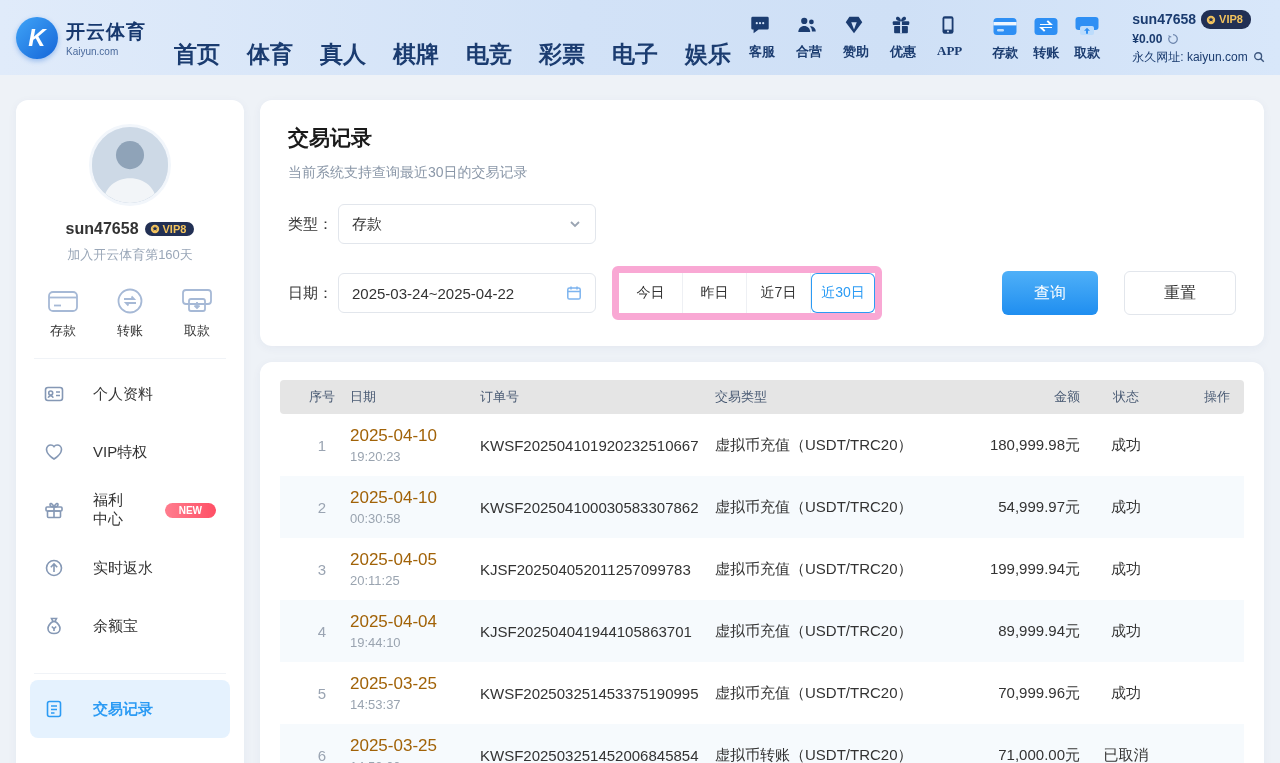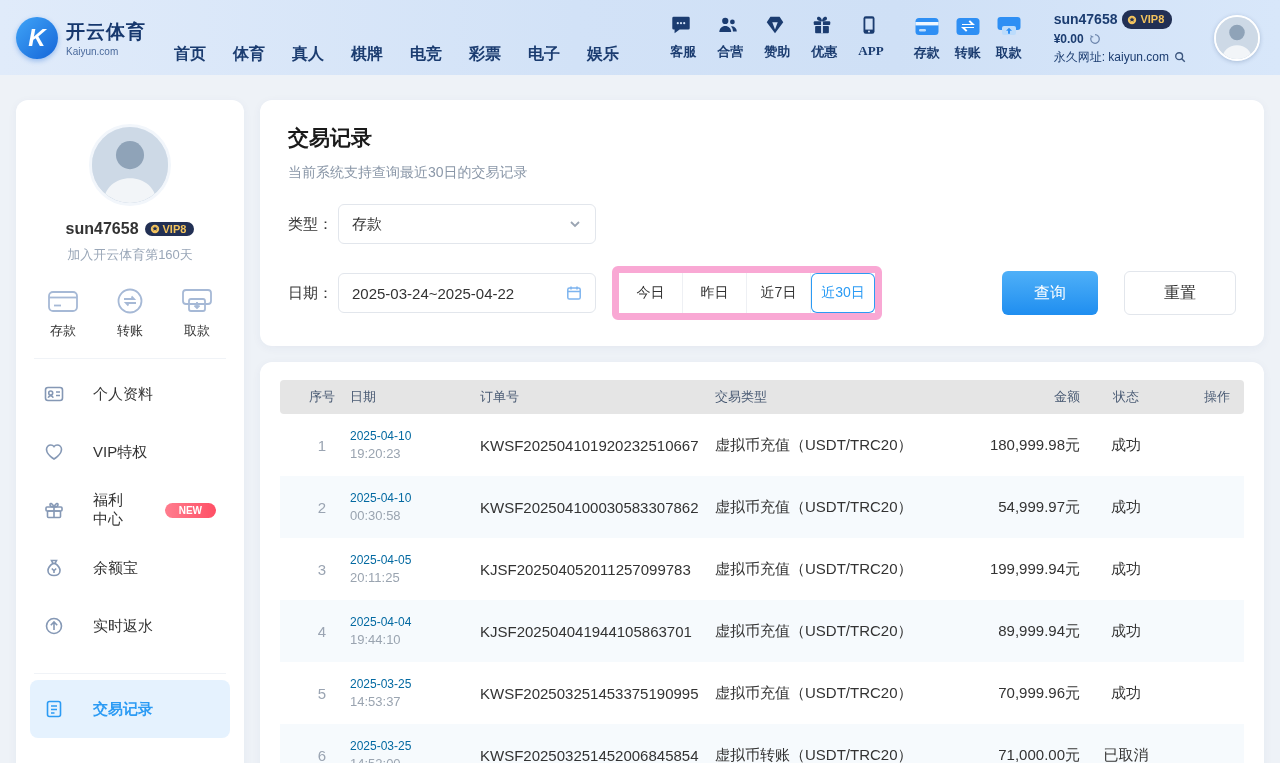--- a/index.html
+++ b/index.html
@@ -19,21 +19,21 @@
   .logo-circle{
     width:42px; height:42px; border-radius:50%;
     background:linear-gradient(135deg,#3fa4f7,#1565d8);
     color:#fff; font-weight:800; font-size:24px; font-style:italic;
     display:flex; align-items:center; justify-content:center;
     box-shadow:0 2px 5px rgba(21,101,216,.35);
   }
   .logo-text .brand{ font-size:19px; font-weight:800; color:#17386e; letter-spacing:1px;}
   .logo-text .brand-domain{ font-size:10px; color:#4a6a9c; margin-top:1px;}
   .main-menu{ display:flex; gap:27px; margin-left:10px;}
-  .main-menu a{ font-size:16px; font-weight:600; color:#1b3c70; text-decoration:none; cursor:pointer;margin-top:34px;}
+  .main-menu a{ font-size:23px; font-weight:600; color:#1b3c70; text-decoration:none; cursor:pointer;margin-top:34px;}
   .service-group{ display:flex; gap:21px; margin-left:auto;}
   .service-item{ display:flex; flex-direction:column; align-items:flex-start; cursor:pointer; color:#1b3c70;font-family:Liberation Serif, serif;}
   .service-item svg{ width:22px; height:22px; }
   .service-item .s-label{ font-size:13px; margin-top:3px; font-weight:600;}
   .wallet-group{ display:flex; gap:15px; margin-left:12px;}
   .wallet-item{ display:flex; flex-direction:column; align-items:center; cursor:pointer; color:#1b3c70;}
   .wallet-item svg{ width:26px; height:24px;}
   .wallet-item .s-label{ font-size:13px; margin-top:2px; font-weight:700;}
   .user-block{ margin-left:14px; font-size:12px; color:#1b3c70; line-height:1.5;}
   .ub-line{ display:flex; align-items:center; gap:5px;}
@@ -129,21 +129,21 @@
     display:grid; align-items:center;
     grid-template-columns:56px 130px 235px 1fr 150px 92px 58px;
     padding:0 14px;
   }
   .t-head{ height:34px; background:#e5e5e5; border-radius:4px; font-size:13px; color:#4a5b74;}
   .t-row{ height:62px; font-size:15px; color:#333;}
   .t-row.alt{ background:#f6fafd;}
   .c-center{ text-align:center;}
   .c-right{ text-align:right;}
   .cell-no{ color:#9aa4b2;}
-  .cell-date .d1{ font-size:12px; color:#0369a1;}
+  .cell-date .d1{ font-size:17px; color:#a16207;}
   .cell-date .d2{ font-size:13px; color:#9aa4b0; margin-top:3px;}
 </style>
 </head>
 <body>
 
 <header class="navbar">
   <div class="logo">
     <div class="logo-circle">K</div>
     <div class="logo-text">
       <div class="brand">开云体育</div>
@@ -338,32 +338,32 @@
         <svg viewBox="0 0 20 20" fill="none" stroke="currentColor" stroke-width="1.6">
             <rect x="2" y="7" width="16" height="4" rx="1"></rect>
             <rect x="3.5" y="11" width="13" height="6.5" rx="1"></rect>
             <path d="M10 7v10.5M10 7C8 7 6 6 6 4.5S8 2.5 10 7zm0 0c2 0 4-1 4-2.5S12 2.5 10 7z"></path>
           </svg>
         <span>福利中心</span>
         <span class="new-badge">NEW</span>
       </div>
       <div class="sb-item">
         <svg viewBox="0 0 20 20" fill="none" stroke="currentColor" stroke-width="1.6">
+            <circle cx="10" cy="10" r="7.5"></circle>
+            <path d="M6.8 9.2L10 6l3.2 3.2M10 6v8"></path>
+          </svg>
+        <span>实时返水</span>
+      </div>
+      <div class="sb-item">
+        <svg viewBox="0 0 20 20" fill="none" stroke="currentColor" stroke-width="1.6">
             <path d="M7.5 2.5h5l-1.5 3h-2z"></path>
             <path d="M8.8 5.5h2.4c3 2 4.8 4.6 4.8 7.3 0 3-2.7 4.7-6 4.7s-6-1.7-6-4.7c0-2.7 1.8-5.3 4.8-7.3z"></path>
             <path d="M7.8 10.5L10 12.7l2.2-2.2M10 12.7V15"></path>
           </svg>
         <span>余额宝</span>
-      </div>
-      <div class="sb-item">
-        <svg viewBox="0 0 20 20" fill="none" stroke="currentColor" stroke-width="1.6">
-            <circle cx="10" cy="10" r="7.5"></circle>
-            <path d="M6.8 9.2L10 6l3.2 3.2M10 6v8"></path>
-          </svg>
-        <span>实时返水</span>
       </div>
     </nav>
 
     <div class="sb-divider"></div>
 
     <nav class="sb-menu">
       <div class="sb-item active">
         <svg viewBox="0 0 20 20" fill="none" stroke="currentColor" stroke-width="1.6">
             <rect x="3.5" y="2.5" width="13" height="15" rx="2"></rect>
             <path d="M7 7h6M7 10.5h6M7 14h3.5"></path>

